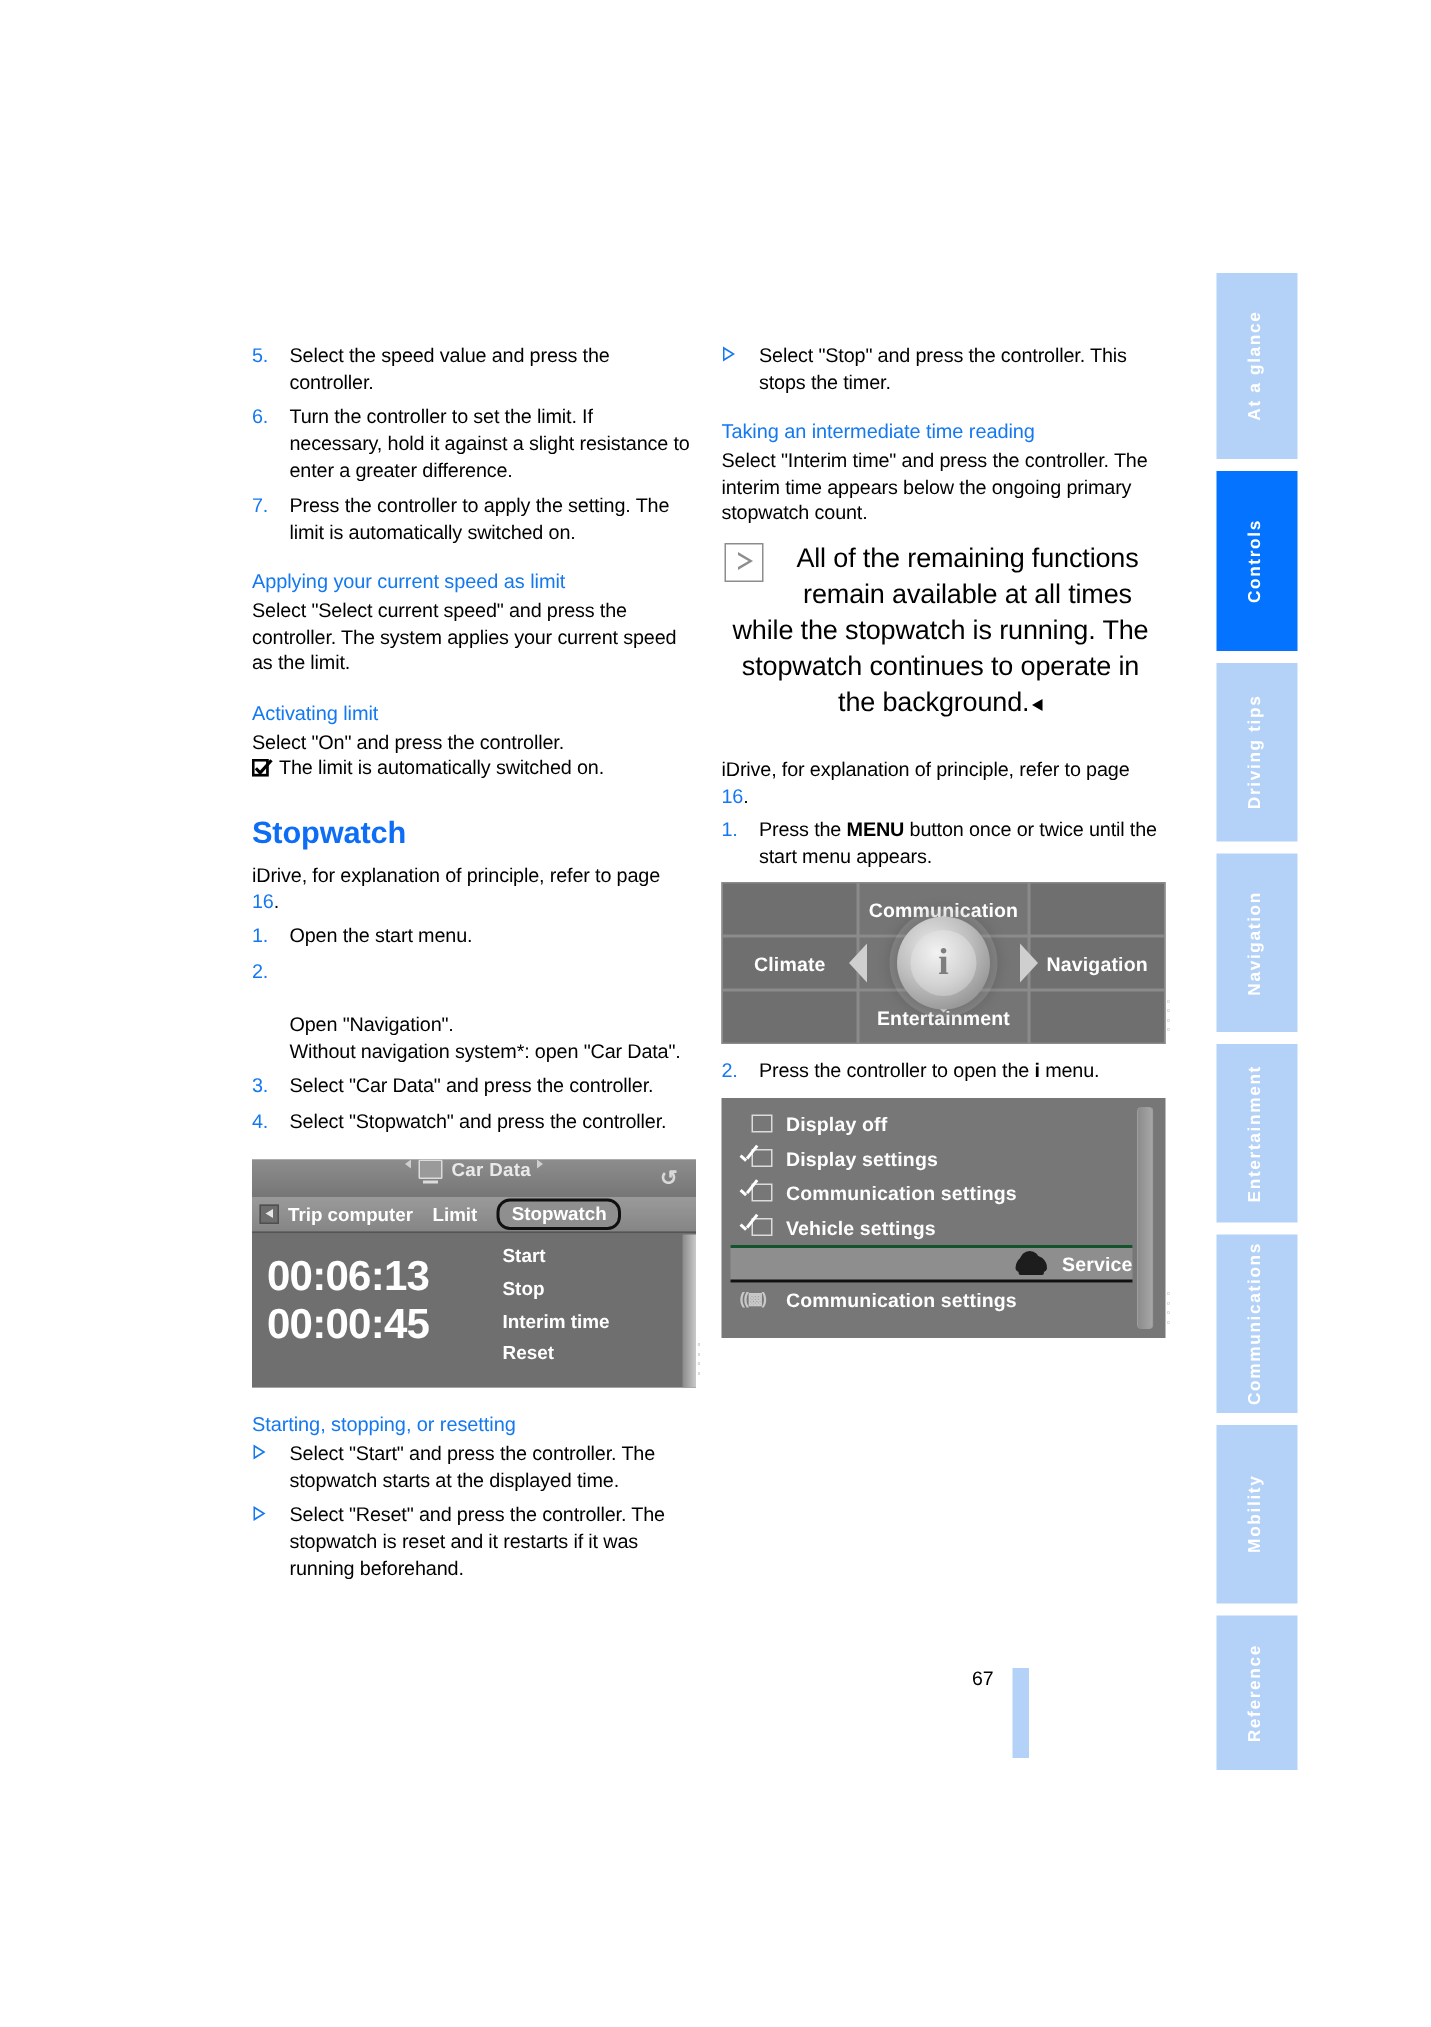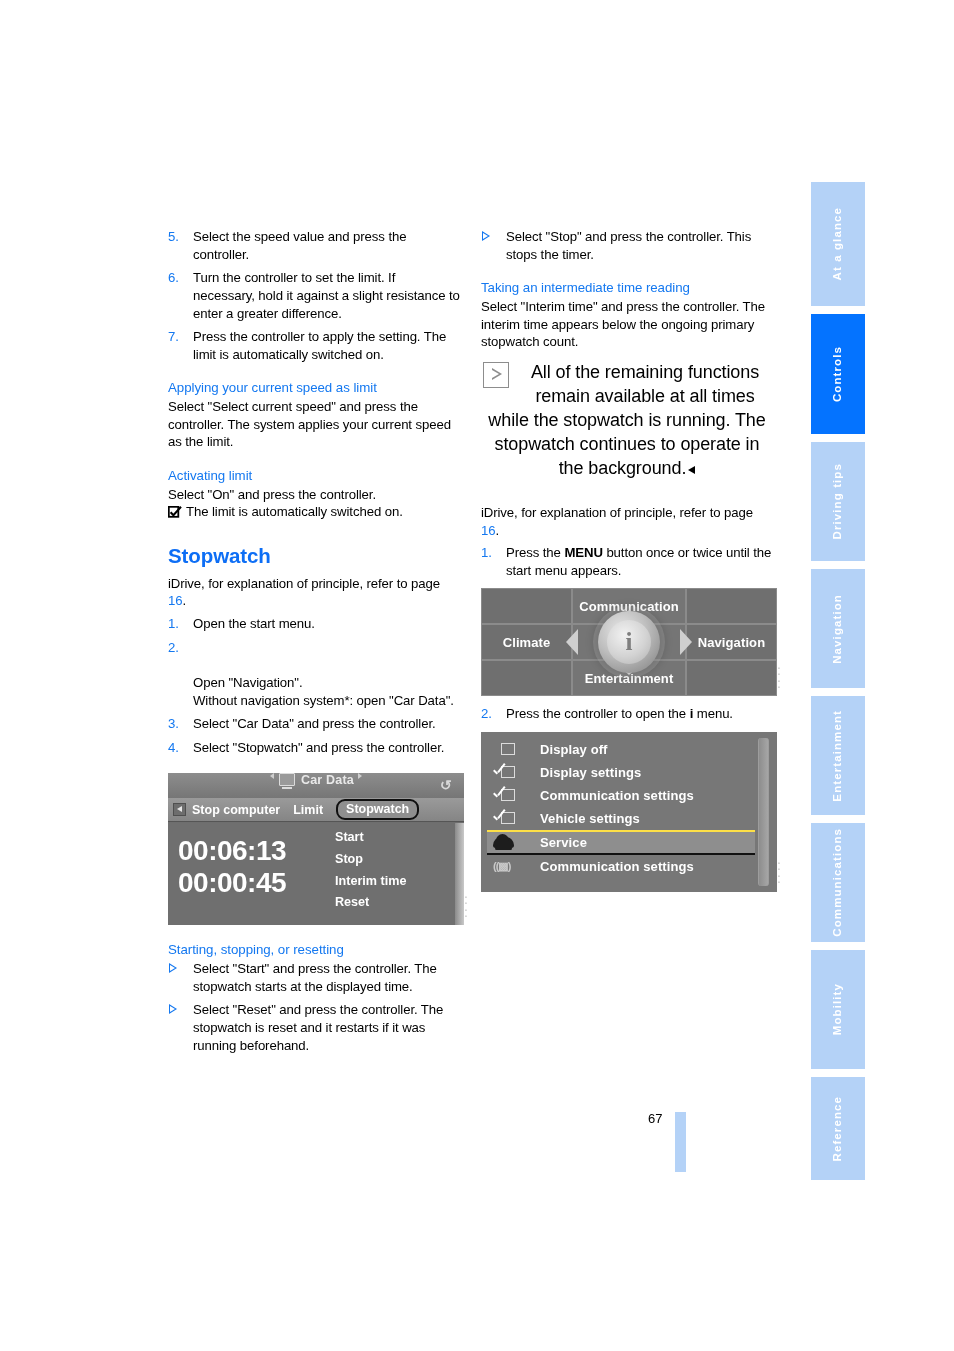--- a/index.html
+++ b/index.html
@@ -295,26 +295,27 @@
 
   
   .im{
     width:296px;height:160px;position:relative;
     background:#777777;overflow:hidden;
   }
   .im-list{position:absolute;left:6px;top:6px;right:22px;}
   .im-row{
     height:23px;display:flex;align-items:center;
     color:#ffffff;font-size:13px;font-weight:bold;letter-spacing:.1px;
-    padding-left:6px;box-sizing:border-box;gap:16px;
+    padding-left:6px;box-sizing:border-box;
   }
   .im-row.sel{
     background:#8e8e8e;
-    border-top:2px solid #fde047;border-bottom:2px solid #111;
+    border-top:2px solid #14532d;border-bottom:2px solid #111;
     height:25px;
+    justify-content:flex-end;
   }
   .im-ico{
     width:22px;height:16px;margin-right:9px;flex:0 0 auto;position:relative;
   }
   .im-ico .sq{
     position:absolute;right:0;top:1px;width:14px;height:12px;
     border:1.6px solid #dcdcdc;box-sizing:border-box;background:transparent;
   }
   .im-ico .tick{
     position:absolute;left:-1px;top:0px;
@@ -457,21 +458,21 @@
       <div class="cd">
         <div class="cd-title">
           <span class="caret-l"></span>
           <span class="pc-icon"></span>
           <span>Car Data</span>
           <span class="caret-r"></span>
           <span class="refresh">↺</span>
         </div>
         <div class="cd-tabs">
           <span class="nav-l"></span>
-          <span class="t">Stop computer</span>
+          <span class="t">Trip computer</span>
           <span class="t">Limit</span>
           <span class="t sel">Stopwatch</span>
         </div>
         <div class="cd-body">
           <div class="cd-times">
             <div>00:06:13</div>
             <div>00:00:45</div>
           </div>
           <div class="cd-menu">
             <div>Start</div>

